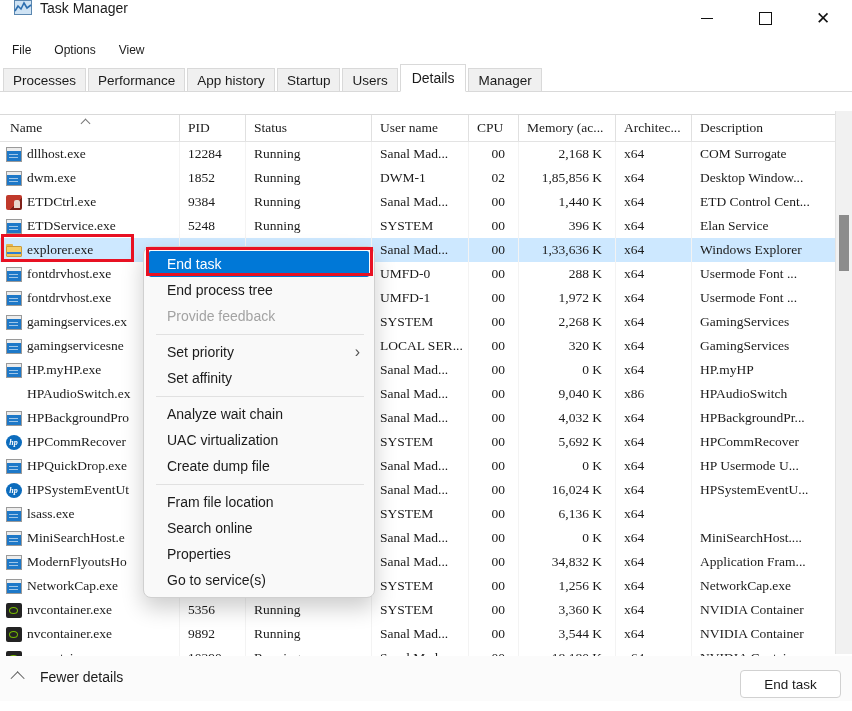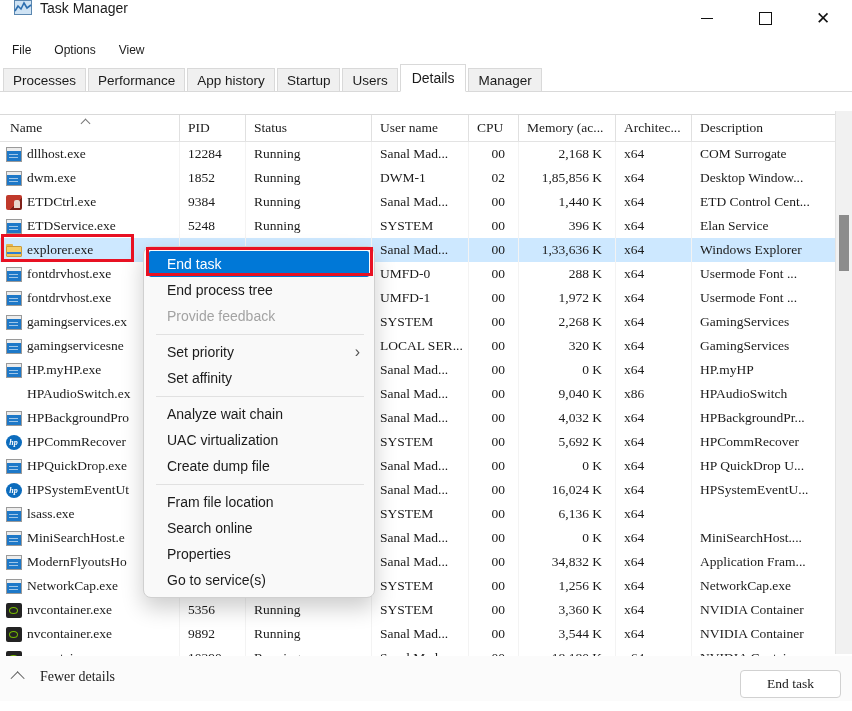--- a/index.html
+++ b/index.html
@@ -77,21 +77,21 @@
     font-size:14px;color:#1b1b1b;border-radius:2px;}
   .mi.highlighted{background:#0078d7;color:#fff;}
   .mi.disabled{color:#a3a3a3;}
   .subarrow{position:absolute;right:9px;font-size:16px;color:#555;line-height:1;}
   .msep{height:1px;background:#e1e1e1;margin:5px 10px 4px 12px;}
   
   .redbox{position:absolute;border:3px solid #e81123;box-sizing:border-box;z-index:20;pointer-events:none;}
   .redbox1{left:1px;top:234px;width:133px;height:28px;}
   .redbox2{left:146px;top:247px;width:227px;height:29px;}
   
-  .footer{position:absolute;left:0;top:656px;width:100%;height:45px;background:#fbfbfb;font-family:Liberation Serif, serif;}
+  .footer{position:absolute;left:0;top:656px;width:100%;height:45px;background:#fbfbfb;}
   .fewer{position:absolute;left:14px;top:13px;display:flex;align-items:center;font-size:14px;color:#1b1b1b;}
   .chevup{width:9px;height:9px;border-left:1.6px solid #5f5f5f;border-top:1.6px solid #5f5f5f;
     transform:rotate(45deg) translateY(2px);margin-right:16px;display:inline-block;}
   .endtaskbtn{position:absolute;right:11px;top:14px;width:101px;height:28px;background:#fff;
     border:1px solid #d1d1d1;border-radius:4px;font-size:13.5px;display:flex;align-items:center;
     justify-content:center;font-family:inherit;color:#1b1b1b;}
 </style>
 </head>
 <body>
 
@@ -336,21 +336,21 @@
           <div class="cell c0">
             <span class="picon app-window-icon"></span>
             <span class="nm">HPQuickDrop.exe</span>
           </div>
           <div class="cell c1"></div>
           <div class="cell c2"></div>
           <div class="cell c3">Sanal Mad...</div>
           <div class="cell c4 num">00</div>
           <div class="cell c5 num">0 K</div>
           <div class="cell c6">x64</div>
-          <div class="cell c7">HP QuickDrop U...</div>
+          <div class="cell c7">HP Usermode U...</div>
         </div>
         <div class="row">
           <div class="cell c0">
             <span class="picon hp-icon"></span>
             <span class="nm">HPSystemEventUt</span>
           </div>
           <div class="cell c1"></div>
           <div class="cell c2"></div>
           <div class="cell c3">Sanal Mad...</div>
           <div class="cell c4 num">00</div>

